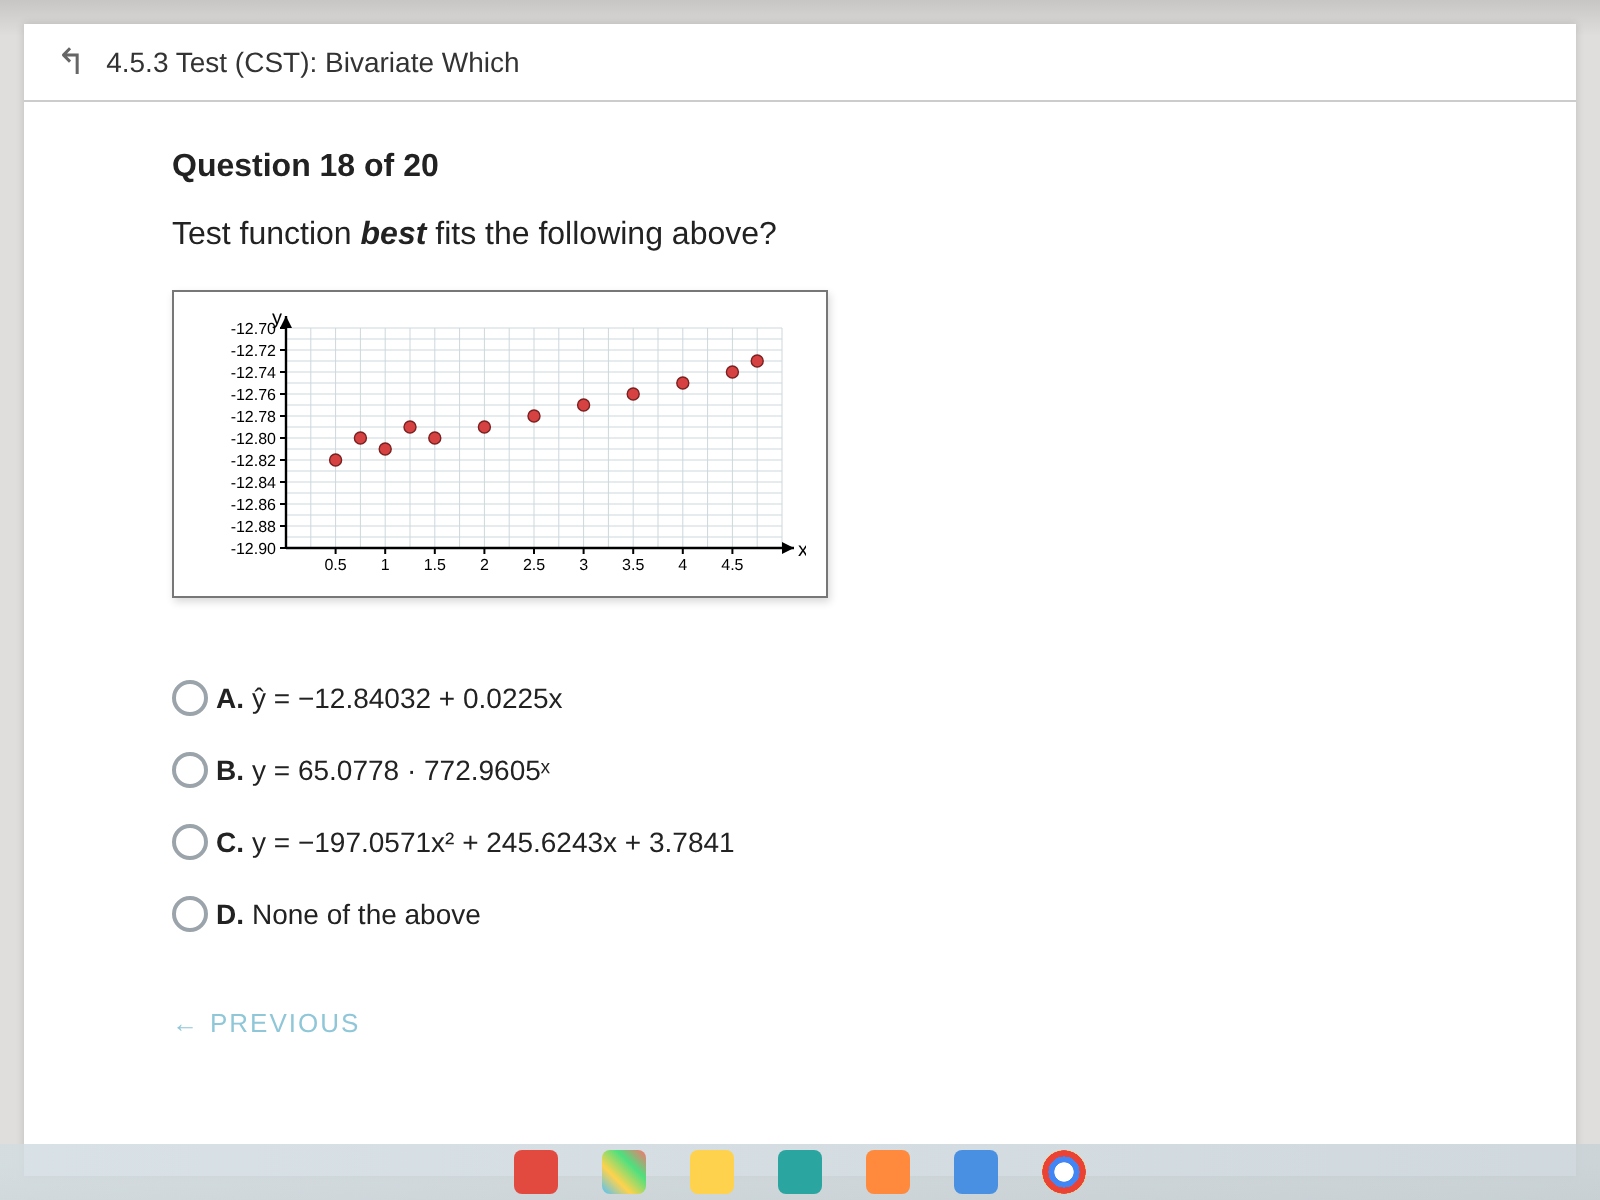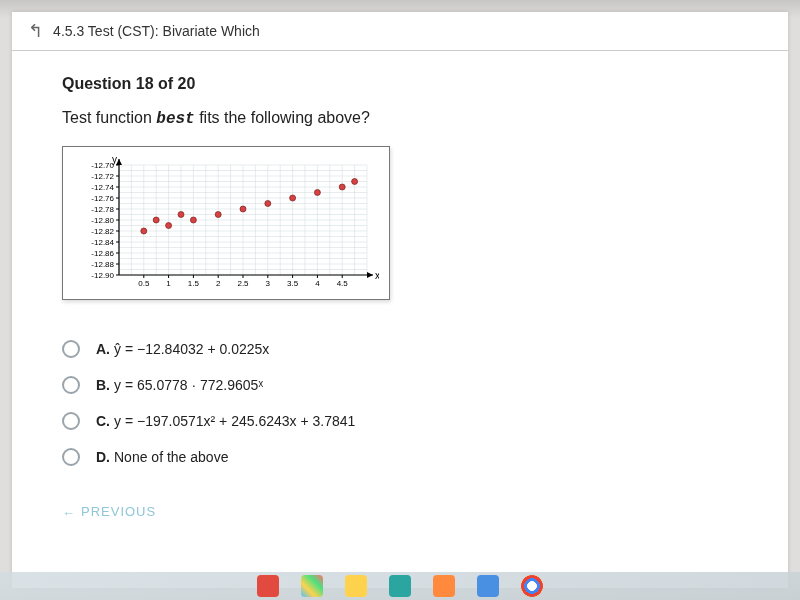--- a/index.html
+++ b/index.html
@@ -32,55 +32,55 @@
       gap: 10px;
       font-size: 14px;
       color: #333;
     }
     .back-arrow {
       font-size: 18px;
       color: #666;
       cursor: pointer;
     }
     .main-body {
-      padding: 24px 50px;
+      padding: 24px 74px;
       flex: 1;
       overflow: auto;
       color: #222;
     }
     .question-header {
       font-size: 16px;
       font-weight: bold;
       margin-bottom: 16px;
     }
     .question-text {
       font-size: 16px;
       margin-bottom: 18px;
     }
-    .question-text em { font-style: italic; font-weight: bold; font-family: Liberation Mono, monospace; }
+    .question-text em { font-style: italic; font-weight: bold; }
     .chart-box {
       display: inline-block;
       border: 1px solid #777;
       background: #fff;
       padding: 6px 10px 6px 6px;
       margin-bottom: 28px;
       box-shadow: 1px 2px 4px rgba(0,0,0,0.15);
     }
     .chart-svg { display: block; }
     .grid-line { stroke: #cdd8dc; stroke-width: 0.5; }
     .axis-line { stroke: #000; stroke-width: 1.2; }
     .tick-line { stroke: #000; stroke-width: 1; }
     .axis-label, .tick-text { font-size: 8px; fill: #000; font-family: Arial, sans-serif; }
     .y-title, .x-title { font-size: 10px; fill: #000; font-family: Arial, sans-serif; }
     .data-point { fill: #d64242; stroke: #7a2020; stroke-width: 0.7; }
     .options { margin-top: 8px; }
     .option-row {
       display: flex;
       align-items: center;
-      gap: 16px;
+      gap: 4px;
       margin-bottom: 18px;
       font-size: 14px;
       cursor: pointer;
     }
     .radio {
       width: 18px;
       height: 18px;
       border: 2px solid #9aa4aa;
       border-radius: 50%;
       flex-shrink: 0;

